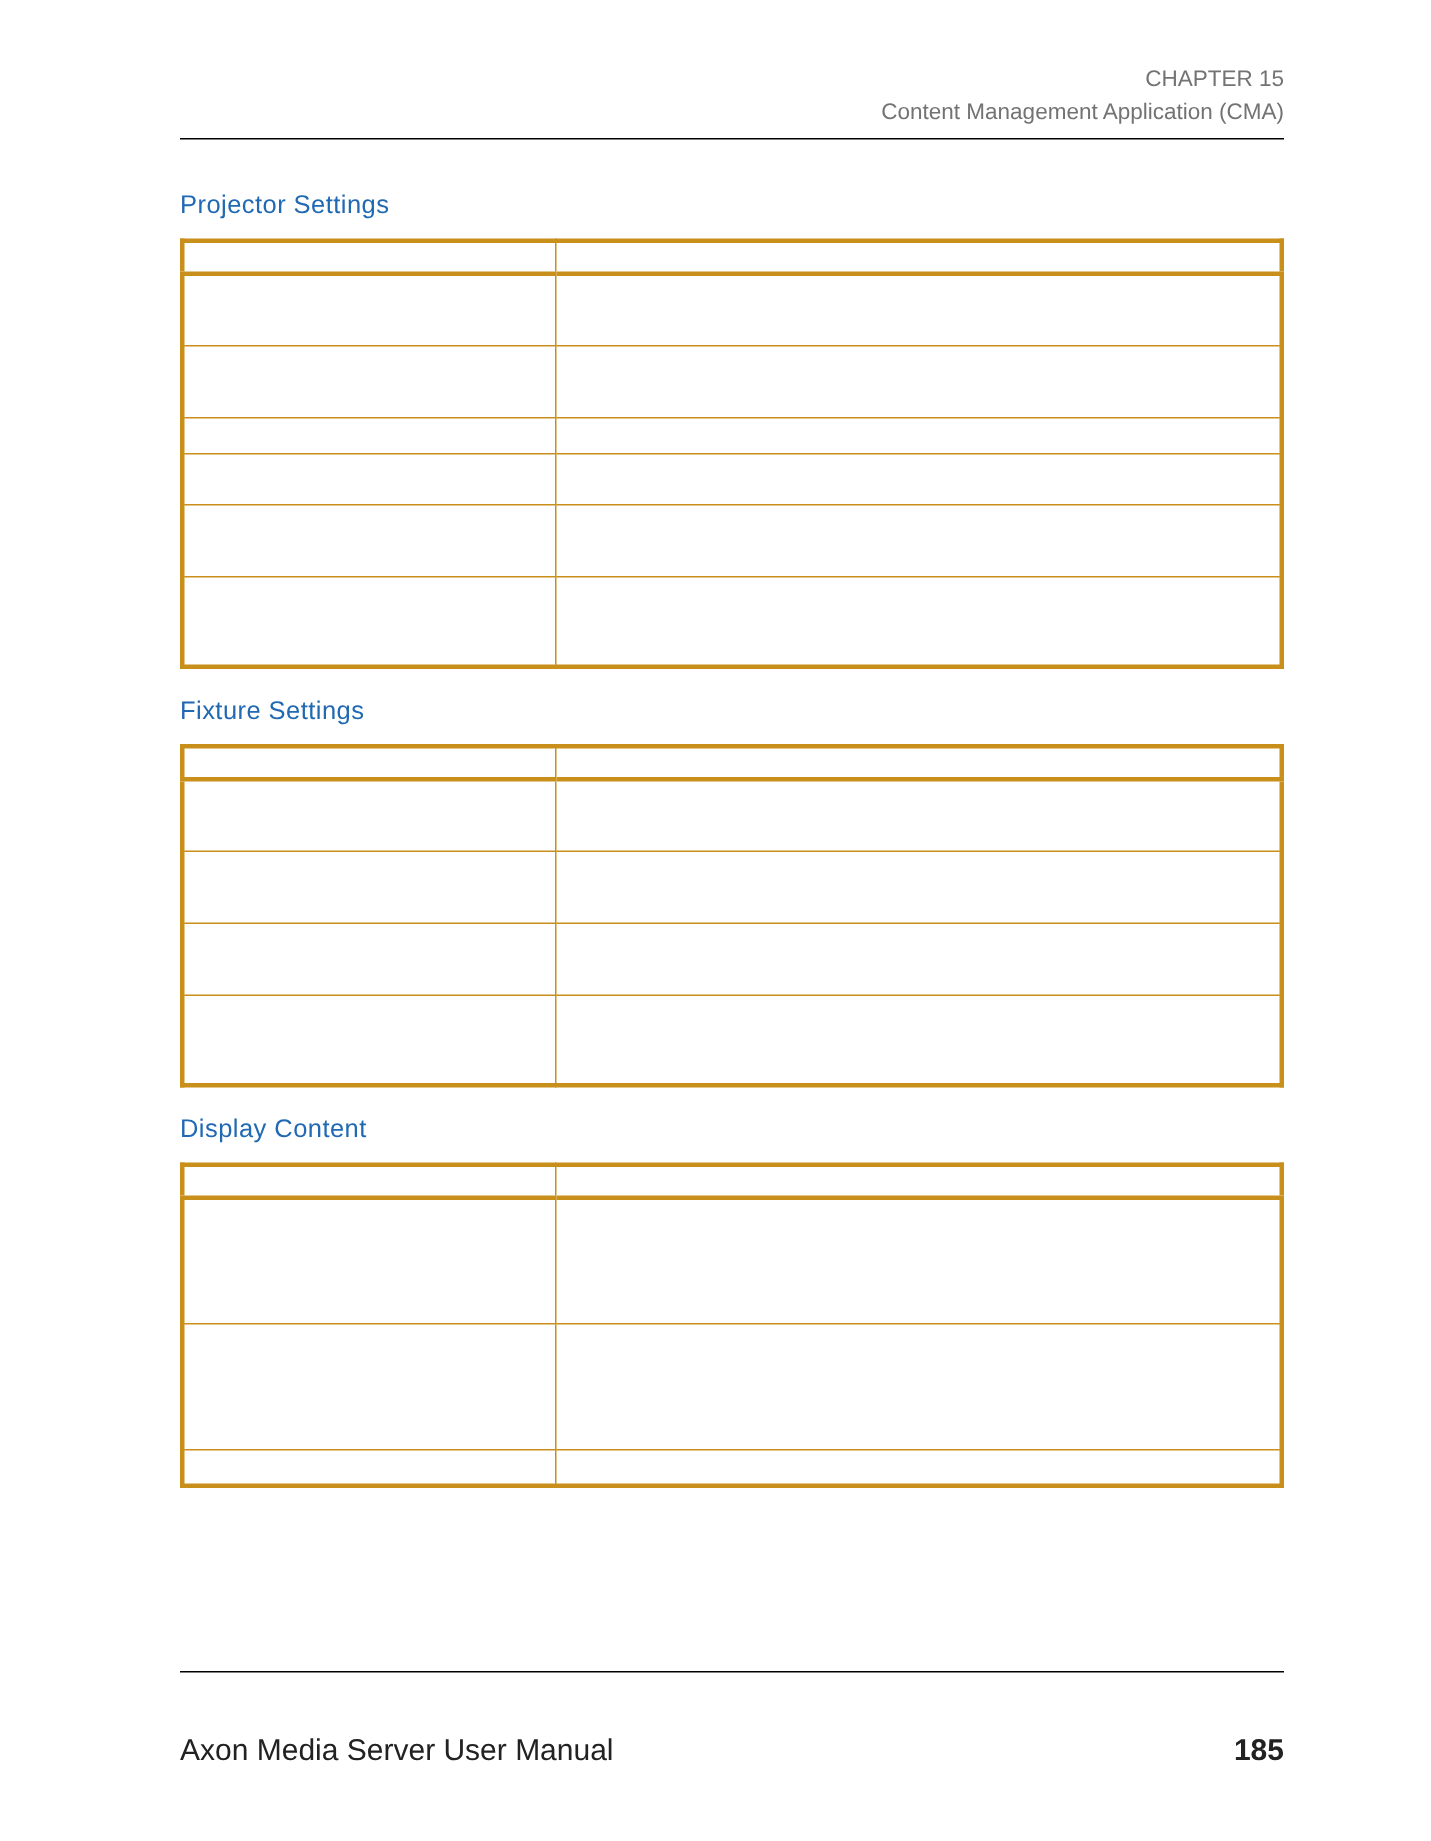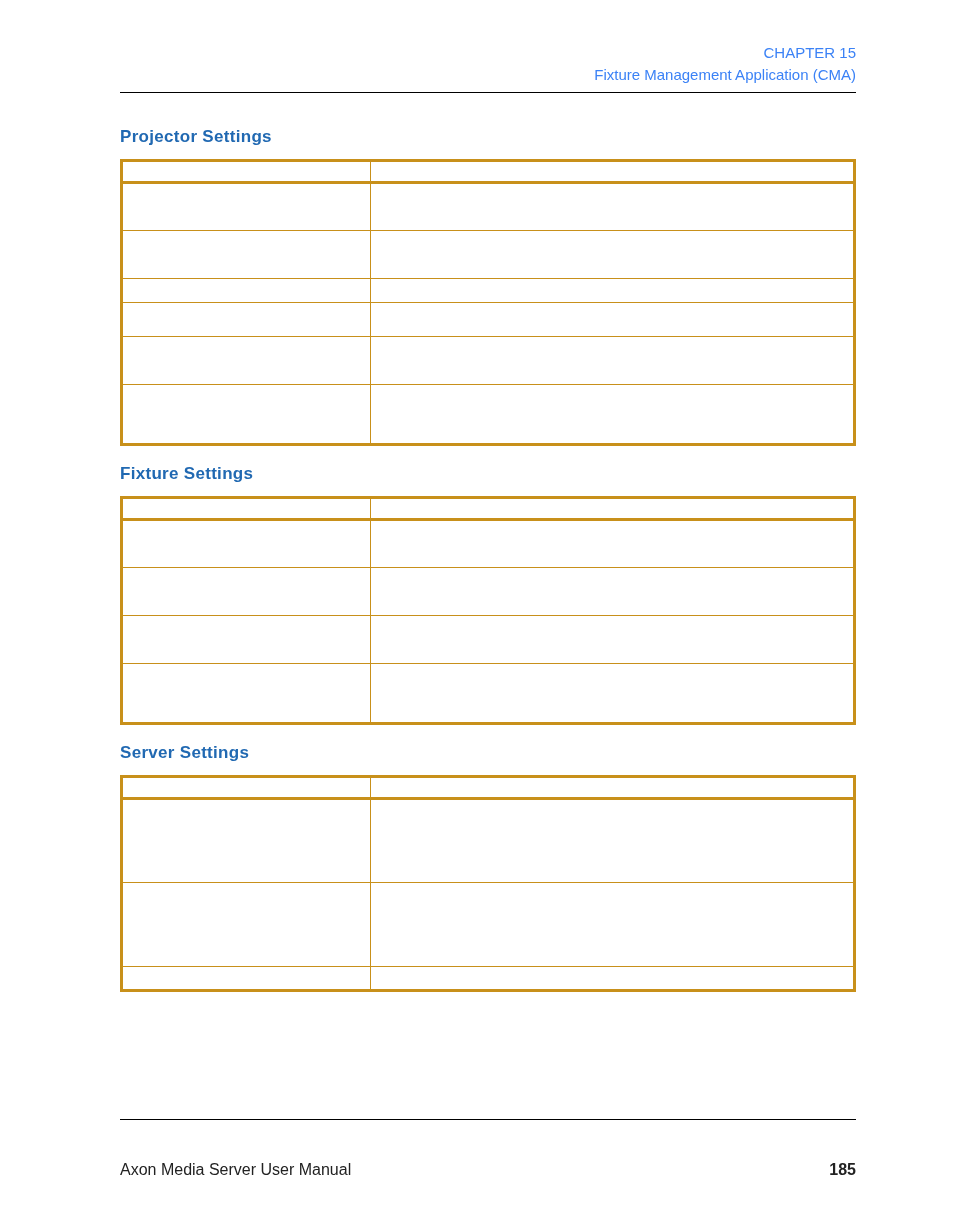--- a/index.html
+++ b/index.html
@@ -1,39 +1,39 @@
 <!DOCTYPE html>
 <html><head>
 <meta charset="utf-8">
 <style>
   * { box-sizing: border-box; margin: 0; padding: 0; }
   html, body { width: 954px; height: 1227px; background: #fff; font-family: "Helvetica Neue", Arial, sans-serif; color: #000; }
   .page { position: relative; width: 954px; height: 1227px; padding: 42px 98px 0 120px; }
-  .top-right { text-align: right; font-family: "Helvetica Neue", Arial, sans-serif; font-weight: 300; font-size: 15px; color: #3b82f6; line-height: 1.45; }
+  .top-right { text-align: right; font-family: "Helvetica Neue", Arial, sans-serif; font-weight: 300; font-size: 15px; color: #737373; line-height: 1.45; }
   .top-rule { border: none; border-top: 1px solid #000; margin-top: 6px; margin-bottom: 34px; }
   .h1 { font-family: Verdana, Geneva, sans-serif; font-weight: 700; color: #2169b2; font-size: 22px; letter-spacing: 0.5px; margin-bottom: 14px; }
-  .h2 { font-family: Verdana, Geneva, sans-serif; font-weight: 700; color: #2169b2; font-size: 17px; letter-spacing: 0.3px; margin-top: 18px; margin-bottom: 12px; }
+  .h2 { font-family: Verdana, Geneva, sans-serif; font-weight: 400; color: #2169b2; font-size: 17px; letter-spacing: 0.3px; margin-top: 18px; margin-bottom: 12px; }
   table.settings { width: 100%; border-collapse: collapse; border: 3px solid #c8901a; table-layout: fixed; }
   table.settings col.left { width: 34%; }
   table.settings col.right { width: 66%; }
   table.settings th { background: #fff; font-weight: 400; }
   table.settings td, table.settings th { border: 1px solid #c8901a; padding: 0; }
   table.settings thead tr th { height: 22px; border-bottom: 3px solid #c8901a; }
   .footer { position: absolute; left: 120px; right: 98px; bottom: 48px; }
   .foot-rule { border: none; border-top: 1px solid #000; margin-bottom: 8px; }
-  .foot-row { display: flex; justify-content: space-between; align-items: baseline; font-family: "Helvetica Neue", Arial, sans-serif; font-weight: 300; font-size: 16px; color: #222; }
+  .foot-row { display: flex; justify-content: space-between; align-items: baseline; font-family: "Helvetica Neue", Arial, sans-serif; font-weight: 300; font-size: 20px; color: #222; }
   .foot-row .page-no { font-weight: 700; margin-top: 33px; }
 </style>
 </head>
 <body>
 
 <div class="page">
   <div class="top-right">
     <div>CHAPTER 15</div>
-    <div>Fixture Management Application (CMA)</div>
+    <div>Content Management Application (CMA)</div>
   </div>
   <hr class="top-rule">
 
 
   <div id="sections">
       <div class="h2">Projector Settings</div>
       <table class="settings">
         <colgroup>
           <col class="left">
           <col class="right">
@@ -95,21 +95,21 @@
           <tr>
             <td style="height: 48px;"></td>
             <td></td>
           </tr>
           <tr>
             <td style="height: 60px;"></td>
             <td></td>
           </tr>
         </tbody>
       </table>
-      <div class="h2">Server Settings</div>
+      <div class="h2">Display Content</div>
       <table class="settings">
         <colgroup>
           <col class="left">
           <col class="right">
         </colgroup>
         <thead>
           <tr>
             <th></th>
             <th></th>
           </tr>

